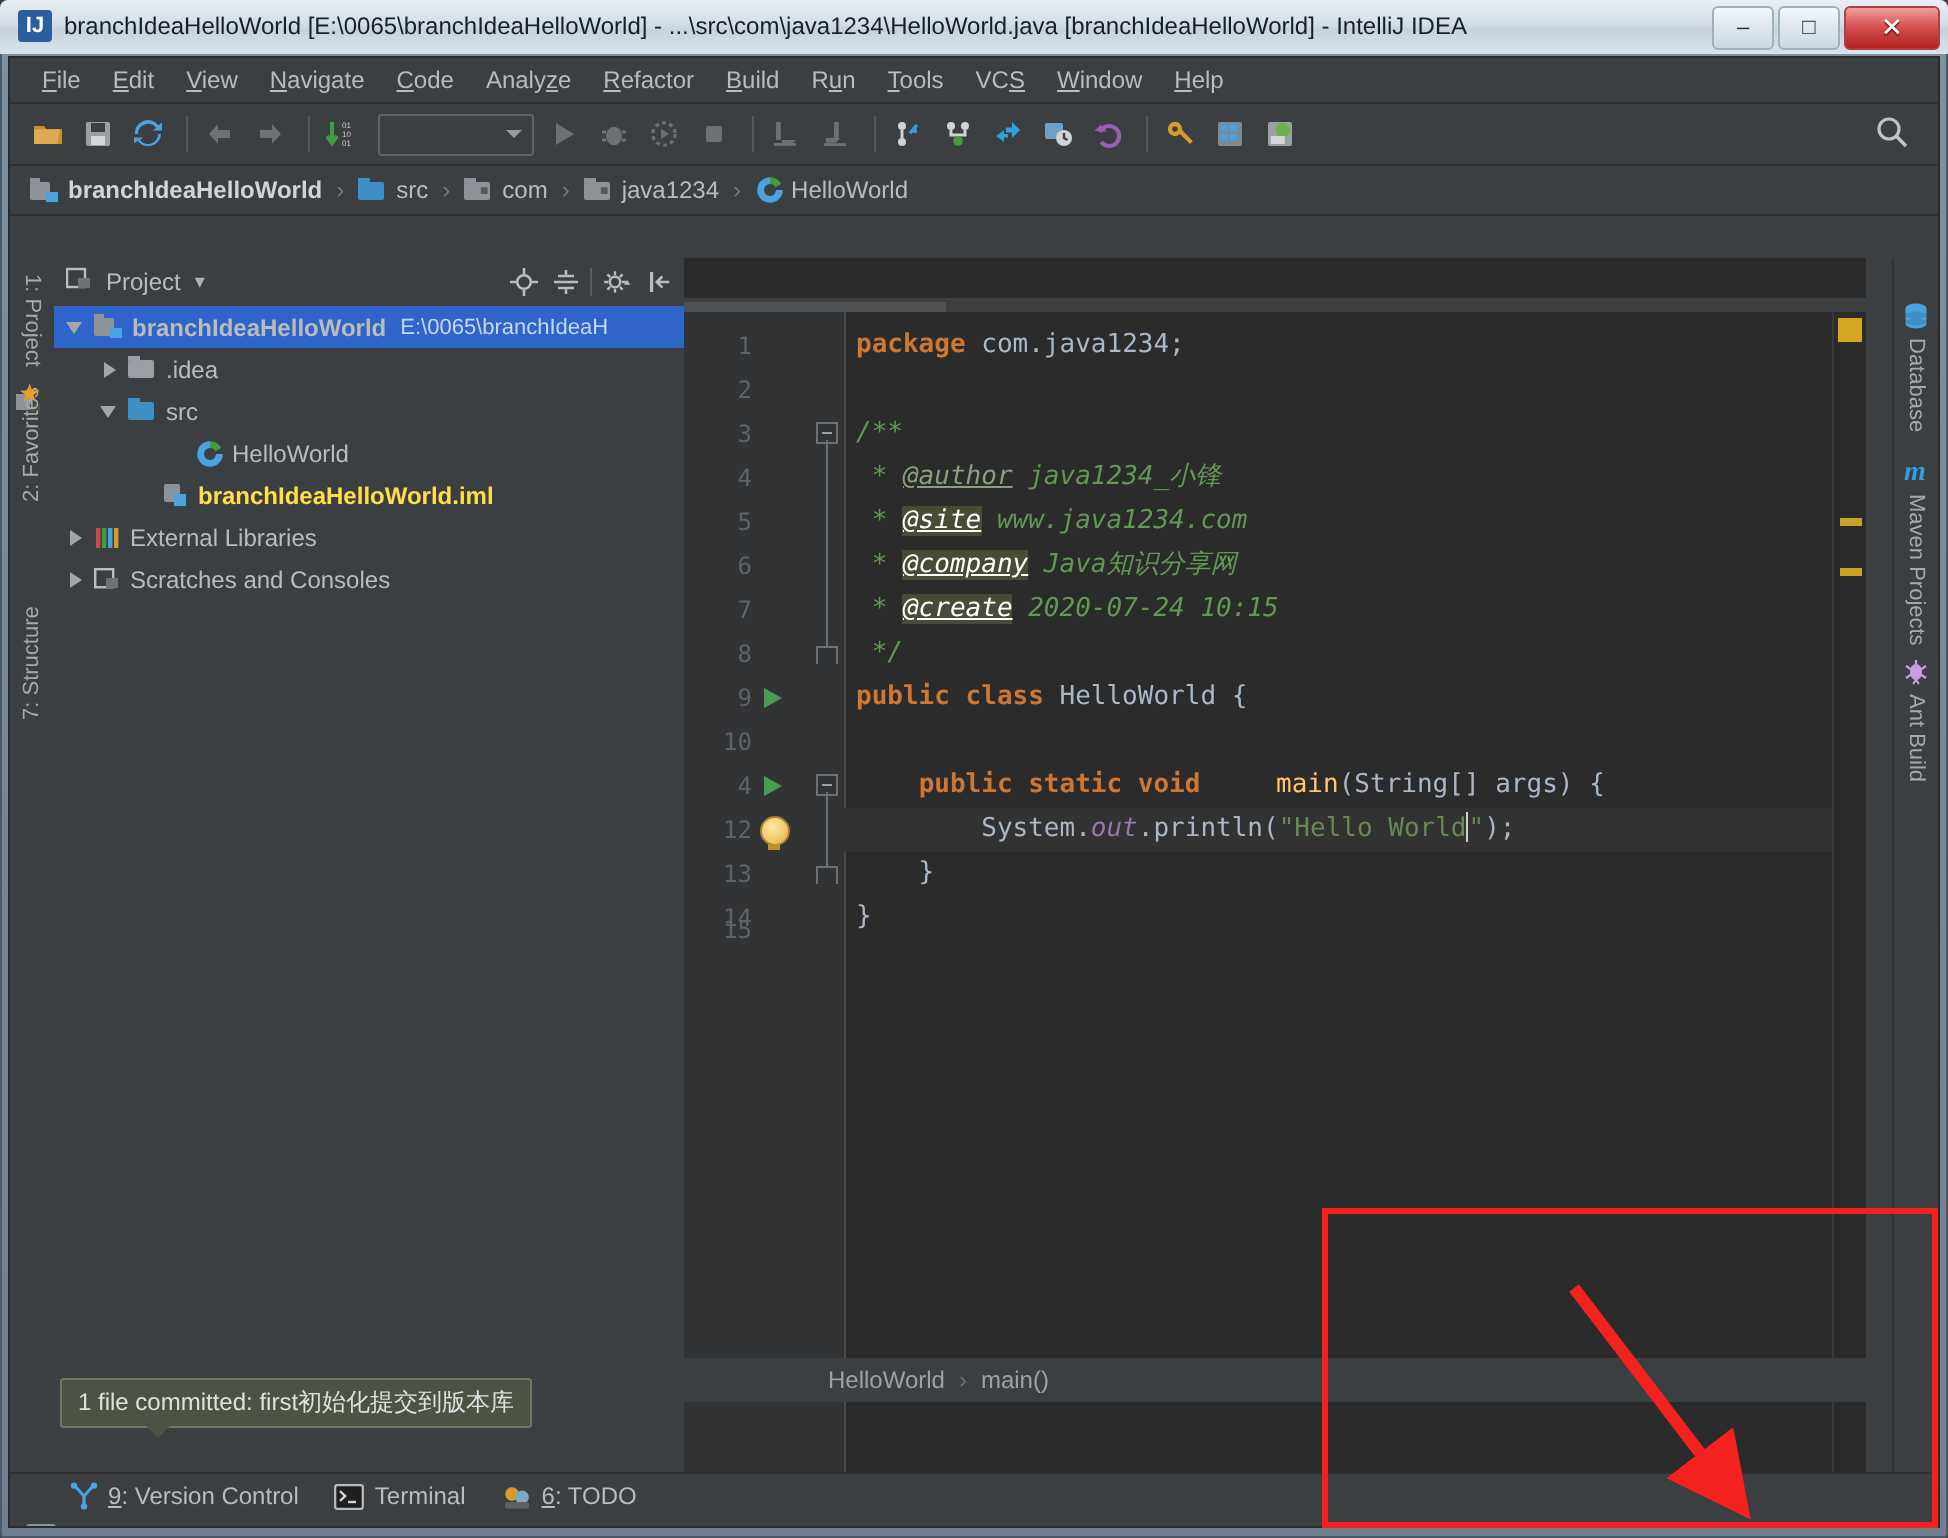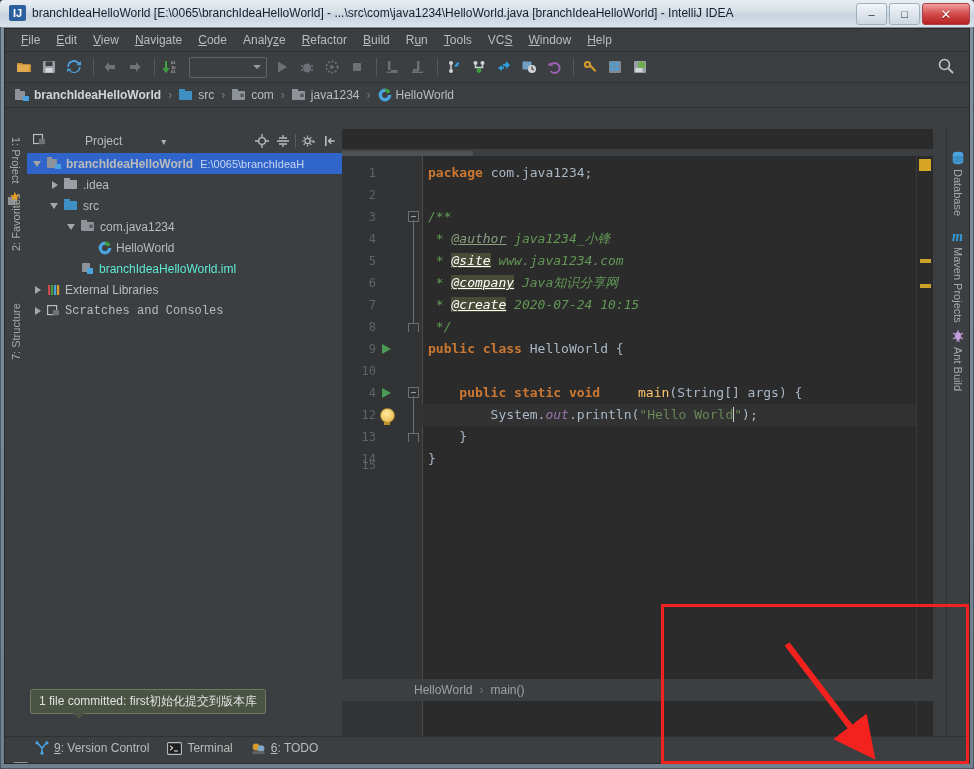--- a/index.html
+++ b/index.html
@@ -60,36 +60,36 @@
     border-right:1px solid #2f3133;}
   .vstrip.left{left:0;}
   .vstrip.right{right:0;border-right:none;border-left:1px solid #2f3133;}
   .vlabel{position:absolute;white-space:nowrap;font-size:11px;color:#a9a9a9;cursor:pointer;
     display:flex;align-items:center;gap:4px;}
   .vlabel.down{transform-origin:left top;transform:rotate(90deg);}
   .vlabel.up{transform-origin:left bottom;transform:rotate(-90deg);}
 
   
   .projpanel{position:absolute;left:22px;top:0;width:315px;height:100%;background:#3c3f41;}
-  .projhead{height:24px;display:flex;align-items:center;padding:0 4px 0 6px;position:relative;gap:32px;}
+  .projhead{height:24px;display:flex;align-items:center;padding:0 4px 0 6px;position:relative;}
   .projhead .ttl{font-size:12px;color:#bbb;margin-left:6px;}
   .projhead .tools{position:absolute;right:4px;top:3px;display:flex;align-items:center;gap:4px;}
   .phic{width:17px;height:17px;display:flex;align-items:center;justify-content:center;cursor:pointer;border-radius:2px;}
 
   .tree{position:absolute;left:0;top:24px;right:0;bottom:0;background:#3c3f41;overflow:hidden;}
   .trow{height:21px;display:flex;align-items:center;font-size:12px;color:#bbbbbb;cursor:pointer;white-space:nowrap;}
   .trow.sel{background:#2f65ca;}
   .trow .tw{width:12px;height:12px;margin-right:2px;position:relative;flex:0 0 auto;}
   .tw .tri{position:absolute;left:2px;top:2px;width:0;height:0;}
   .tri.right{border-top:4px solid transparent;border-bottom:4px solid transparent;border-left:6px solid #a6a6a6;}
   .tri.down{border-left:4px solid transparent;border-right:4px solid transparent;border-top:6px solid #a6a6a6;left:0;top:3px;}
   .trow .lbl{margin-left:4px;}
   .trow .sub{margin-left:7px;color:#8c8c8c;font-size:11px;}
   .trow.sel .sub{color:#c8d6f0;}
-  .iml{color:#5eead4;}
+  .iml{color:#fde047;font-weight:bold;}
   .bold{font-weight:bold;}
 
   
   .editor{position:absolute;left:337px;top:0;right:36px;height:100%;background:#2b2b2b;}
   .tabstrip{height:27px;background:#3c3f41;display:flex;align-items:flex-end;margin-top:20px;}
   .tab{height:25px;display:flex;align-items:center;gap:5px;padding:0 8px 0 7px;background:#4e5254;
     border-bottom:3px solid #4a88c7;font-size:12px;color:#d6d6d6;cursor:pointer;box-sizing:border-box;}
   .tab .x{color:#8b8b8b;font-size:12px;margin-left:2px;}
   .code{position:absolute;left:0;top:27px;right:0;bottom:0;background:#2b2b2b;
     font-family:"DejaVu Sans Mono","Liberation Mono",monospace;font-size:13px;}
@@ -499,33 +499,20 @@
                 <span class="tri down"></span>
               </span>
               <span style="display: inline-flex; align-items: center;">
                 <svg width="15" height="13" viewBox="0 0 15 13">
                   <rect x="0" y="2" width="13" height="9" rx="1" fill="#3d8fc4"></rect>
                   <rect x="0" y="0" width="6" height="2.4" fill="#3d8fc4"></rect>
                 </svg>
               </span>
               <span class="lbl">src</span>
             </div>
-            <div class="trow" style="padding-left: 40px;">
-              <span class="tw">
-                <span class="tri down"></span>
-              </span>
-              <span style="display: inline-flex; align-items: center;">
-                <svg width="15" height="13" viewBox="0 0 15 13">
-                  <rect x="0" y="2" width="13" height="9" rx="1" fill="#8e9399"></rect>
-                  <rect x="0" y="0" width="6" height="2.4" fill="#8e9399"></rect>
-                  <rect x="8.4" y="4.6" width="3.4" height="3.4" fill="#55595c"></rect>
-                </svg>
-              </span>
-              <span class="lbl">com.java1234</span>
-            </div>
             <div class="trow" style="padding-left: 57px;">
               <span class="tw"></span>
               <span style="display: inline-flex; align-items: center;">
                 <svg width="14" height="14" viewBox="0 0 14 14">
                   <path d="M7 0.6A6.4 6.4 0 1 0 13.4 7H10A3 3 0 1 1 7 4z" fill="#4aa3df"></path>
                   <path d="M7 0.6A6.4 6.4 0 0 1 12.6 4L9.6 5.6A3 3 0 0 0 7 4z" fill="#3f9e3f"></path>
                 </svg>
               </span>
               <span class="lbl">HelloWorld</span>
             </div>
@@ -546,21 +533,21 @@
               <span style="display: inline-flex; align-items: center;">
                 <svg width="14" height="14" viewBox="0 0 14 14">
                   <rect x="1" y="2" width="2.2" height="10" fill="#cc4b4b"></rect>
                   <rect x="4" y="2" width="2.2" height="10" fill="#3f9e3f"></rect>
                   <rect x="7" y="2" width="2.2" height="10" fill="#4aa3df"></rect>
                   <rect x="10" y="2" width="2.2" height="10" fill="#d79b2c"></rect>
                 </svg>
               </span>
               <span class="lbl">External Libraries</span>
             </div>
-            <div class="trow" style="padding-left: 6px; font-family: Liberation Mono, monospace;">
+            <div class="trow" style="padding-left: 6px;">
               <span class="tw">
                 <span class="tri right"></span>
               </span>
               <span style="display: inline-flex; align-items: center;">
                 <svg width="14" height="13" viewBox="0 0 14 13">
                   <rect x="0.6" y="1.6" width="9" height="9" fill="none" stroke="#b9bdc0" stroke-width="1.2"></rect>
                   <rect x="6" y="6" width="6" height="5" fill="#6d7276"></rect>
                 </svg>
               </span>
               <span class="lbl">Scratches and Consoles</span>

